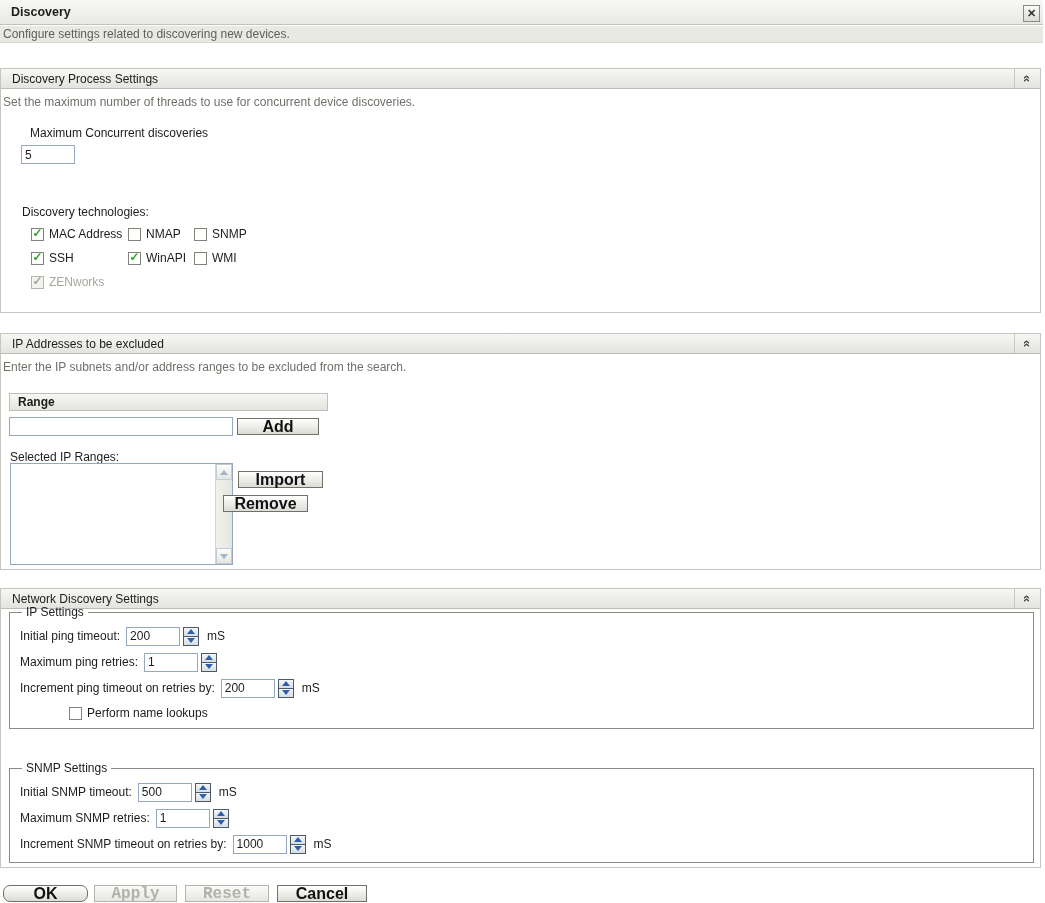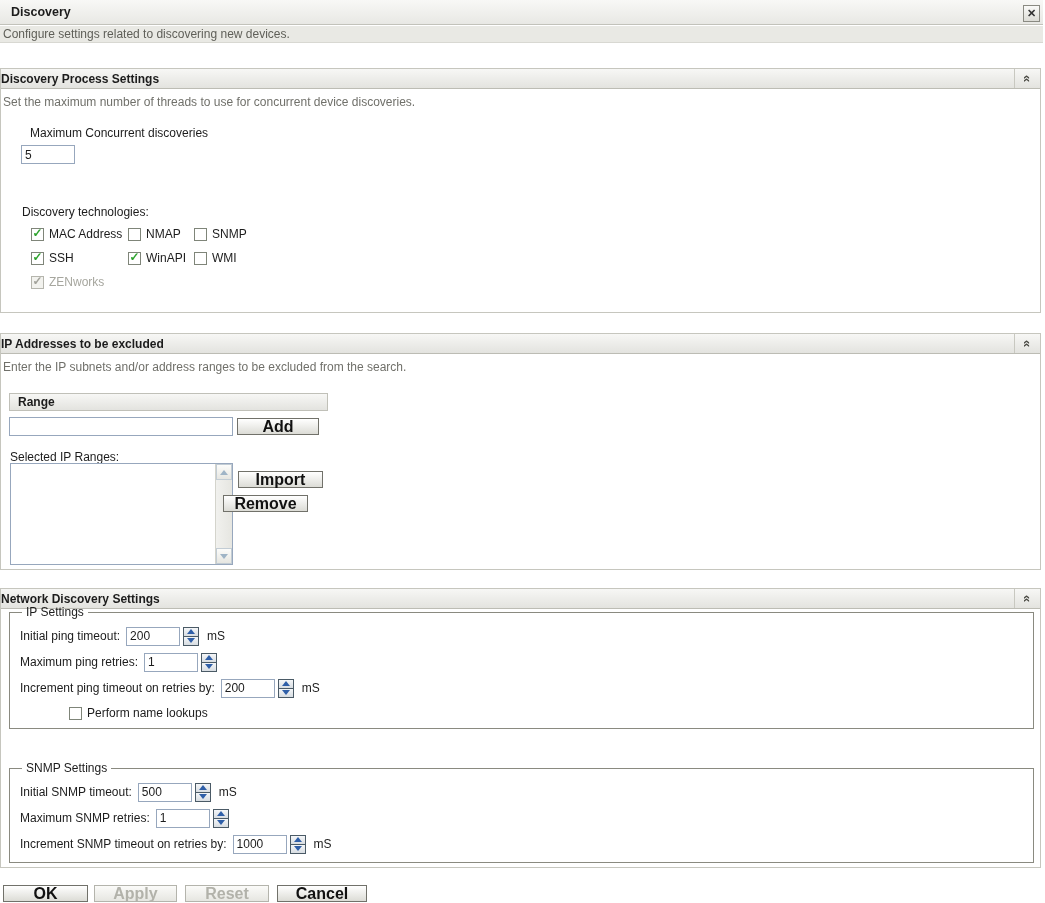--- a/index.html
+++ b/index.html
@@ -18,36 +18,36 @@
     font-size:11px; font-weight:bold; color:#333; cursor:pointer; }
   .subtitle-bar { position:absolute; left:0; top:26px; width:1043px; height:17px;
     background:#e9e9e4; border-bottom:1px solid #d8d8d2;
     display:flex; align-items:center; }
   .subtitle-bar span { color:#5f5f58; margin-left:3px; }
 
   
   .panel { position:absolute; left:0; width:1041px; border:1px solid #c6c6be; background:#fff; }
   .panel-hdr { height:20px; background:linear-gradient(#f7f7f5,#e3e3df);
     border-bottom:1px solid #bcbcb4; display:flex; align-items:center; }
-  .panel-hdr .ph-title { font-weight:bold; }
+  .panel-hdr .ph-title { font-weight:normal; margin-left:11px; }
   .panel-hdr .ph-spacer { flex:1; }
   .collapse-btn { width:26px; height:100%; border-left:1px solid #c8c8c0;
     display:flex; align-items:center; justify-content:center; cursor:pointer; }
   .collapse-glyph { display:inline-block; transform:rotate(90deg);
     font-weight:bold; font-size:13px; color:#4a4a44; line-height:1; }
   .panel-desc { position:absolute; left:2px; top:26px; color:#70706a; }
 
   
   .textbox { border:1px solid #97a7bd; background:#fff; font-family:inherit;
     font-size:12px; color:#1c1c1c; padding:1px 3px; }
   .btn { background:linear-gradient(#ffffff,#dcdcd6); border:1px solid #71716a;
     font-weight:bold; font-size:16px; color:#111; display:flex;
     align-items:center; justify-content:center; cursor:pointer; }
   .btn.disabled { border-color:#b4b4ac; color:#b2b2aa;
-    background:linear-gradient(#fbfbf9,#e6e6e1); cursor:default; }
+    background:linear-gradient(#fbfbf9,#e6e6e1); cursor:default;font-family:Liberation Mono, monospace; }
 
   .cb { width:13px; height:13px; border:1px solid #7f8579; background:#fff;
     display:inline-flex; align-items:center; justify-content:center; flex:none; }
   .cb .glyph { display:none; color:#2da32d; font-weight:bold; font-size:12px;
     line-height:1; margin-top:-2px; }
   .checked .cb .glyph { display:inline; }
   .disabled .cb { border-color:#b5b5ad; background:#f2f2ee; }
   .disabled .cb .glyph { color:#a2a29a; }
   .disabled .cb-label { color:#a6a69e; }
   .cb-item { display:inline-flex; align-items:center; gap:5px; cursor:pointer; }
@@ -101,21 +101,21 @@
   #panel-network { top:588px; height:280px; }
   .fs { position:absolute; left:8px; width:1025px; border:1px solid #8a8a80;
     padding:4px 0 0 10px; }
   .fs legend { padding:0 4px; margin-left:2px; color:#1c1c1c; }
   #fs-ip { top:16px; height:124px; }
   #fs-snmp { top:172px; height:102px; }
   .lookup-row { display:flex; align-items:center; height:24px; margin-left:1px;padding-left:48px; }
 
   
   .footer-btn { position:absolute; top:885px; height:17px; }
-  #btn-ok     { left:3px;   width:85px; }
+  #btn-ok     { left:3px;   width:85px;border-radius:7px; }
   #btn-apply  { left:94px;  width:83px; }
   #btn-reset  { left:185px; width:84px; }
   #btn-cancel { left:277px; width:90px; }
 </style>
 </head>
 <body>
 
 <div class="screen">
 
   <div class="title-bar">

